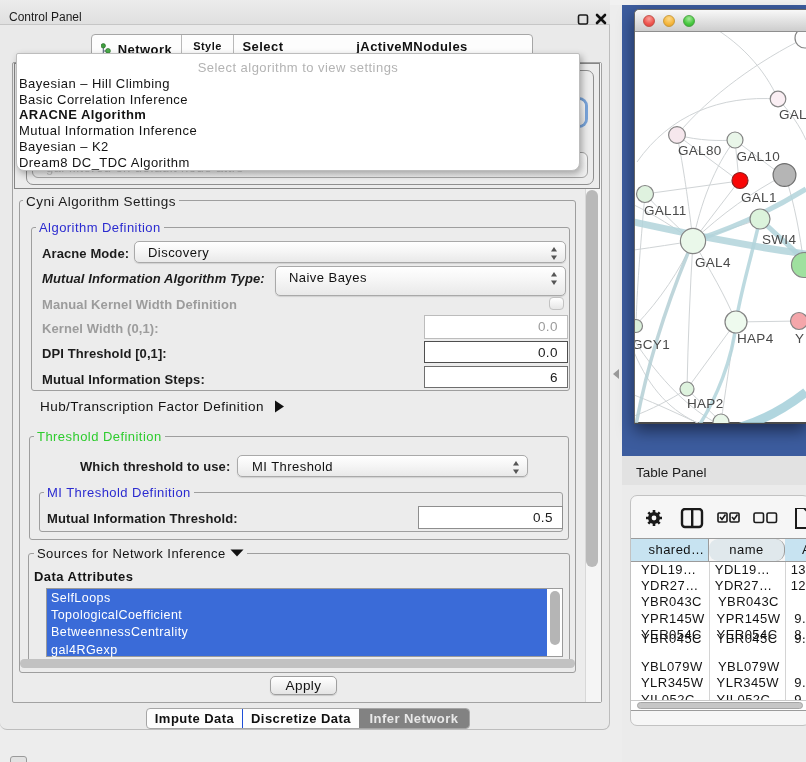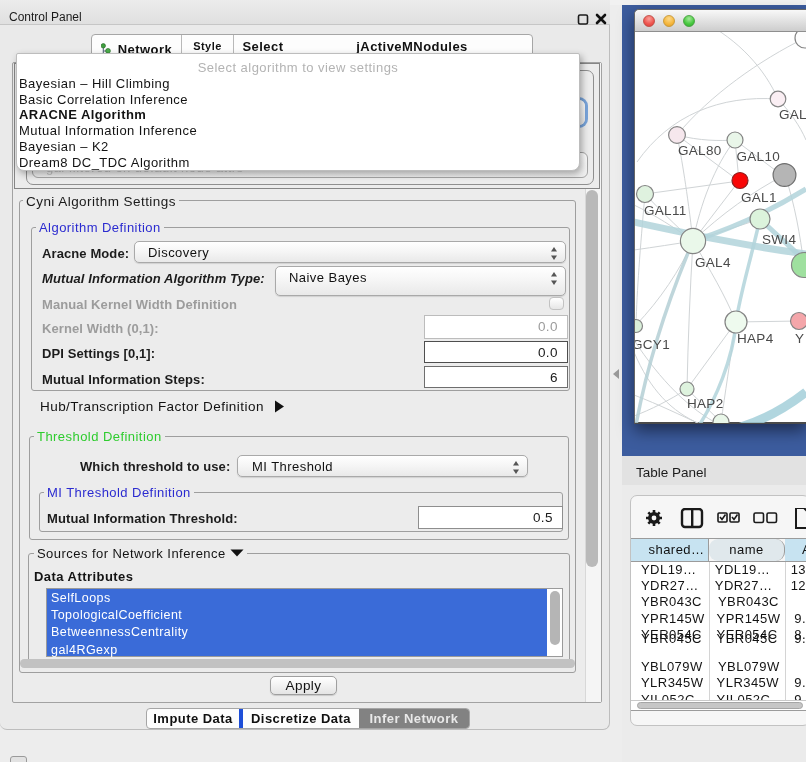--- a/index.html
+++ b/index.html
@@ -92,21 +92,21 @@
       </svg>
     </span>
 </div>
 
 <div class="abs glbl" style="left:42px; top:297px;">Manual Kernel Width Definition</div>
 <div class="abs" style="left:549px; top:297px; width:15px; height:13px; border:1px solid #c2c2c2; border-radius:4px; background:linear-gradient(#ffffff,#e6e6e6);"></div>
 
 <div class="abs glbl" style="left:42px; top:321px;">Kernel Width (0,1):</div>
 <div class="abs field" style="left:424px; top:315px; width:144px; height:24px; color:#9c9c9c; border-color:#bcbcbc;">0.0</div>
 
-<div class="abs lbl" style="left:42px; top:346px;">DPI Settings [0,1]:</div>
+<div class="abs lbl" style="left:42px; top:346px;">DPI Threshold [0,1]:</div>
 <div class="abs field" style="left:424px; top:341px; width:144px; height:22px; border:1.5px solid #4e4e4e;">0.0</div>
 
 <div class="abs lbl" style="left:42px; top:372px;">Mutual Information Steps:</div>
 <div class="abs field" style="left:424px; top:366px; width:144px; height:22px; border:1px solid #6e6e6e;">6</div>
 
 <div class="abs" style="left:40px; top:399px; font-size:13.5px; color:#111;">Hub/Transcription Factor Definition</div>
 <svg class="abs" style="left:274px; top:400px;" width="11" height="13" viewBox="0 0 11 13">
     <path d="M1 0.5 L10 6.5 L1 12.5 Z" fill="#111"></path>
   </svg>
 
@@ -142,21 +142,21 @@
     SelfLoops<br>TopologicalCoefficient<br>BetweennessCentrality<br>gal4RGexp
   </div>
   <div class="abs" style="left:503px; top:2px; width:10px; height:54px; background:#b5b5b5; border-radius:5px;"></div>
 </div>
 
 <div class="abs" style="left:20px; top:659px; width:555px; height:8.5px; background:#c2c2c2; border-radius:4.2px;"></div>
 
 <div class="abs" style="left:270px; top:676px; width:67px; height:19px; background:linear-gradient(#ffffff,#efefef 60%,#e4e4e4); border:1px solid #9f9f9f; border-radius:5px; box-shadow:0 1px 1px rgba(0,0,0,0.15); font-size:13.5px; color:#111; text-align:center; line-height:17px;">Apply</div>
 
 <div class="abs" style="left:146px; top:708px; width:324px; height:21px; background:#fdfdfd; border:1px solid #a6a6a6; border-radius:4px; display:flex; overflow:hidden;">
-  <div style="width:96px; display:flex; align-items:center; justify-content:center; border-right:4px solid #1d4ed8; font-size:13px; font-weight:600; color:#111;">Impute Data</div>
+  <div style="width:96px; display:flex; align-items:center; justify-content:center; border-right:1px solid #1d4ed8; font-size:13px; font-weight:600; color:#111;">Impute Data</div>
   <div style="width:116px; display:flex; align-items:center; justify-content:center; font-size:13px; font-weight:600; color:#111;">Discretize Data</div>
   <div style="flex:1; display:flex; align-items:center; justify-content:center; background:#828282; font-size:13px; font-weight:600; color:#e9e9e9;">Infer Network</div>
 </div>
 
 <div class="abs" style="left:16px; top:53px; width:564px; height:118px; background:#ffffff; border:1px solid #bdbdbd; border-radius:2px 2px 8px 8px; box-shadow:2px 3px 7px rgba(0,0,0,0.32);">
   <div style="text-align:center; font-size:13px; color:#b3b3b3; margin-top:6px;">Select algorithm to view settings</div>
   <div style="font-size:13px; color:#131313; margin-left:2px; line-height:15.7px; margin-top:1px;">
     Bayesian – Hill Climbing<br>
     Basic Correlation Inference<br>
     <b>ARACNE Algorithm</b><br>

